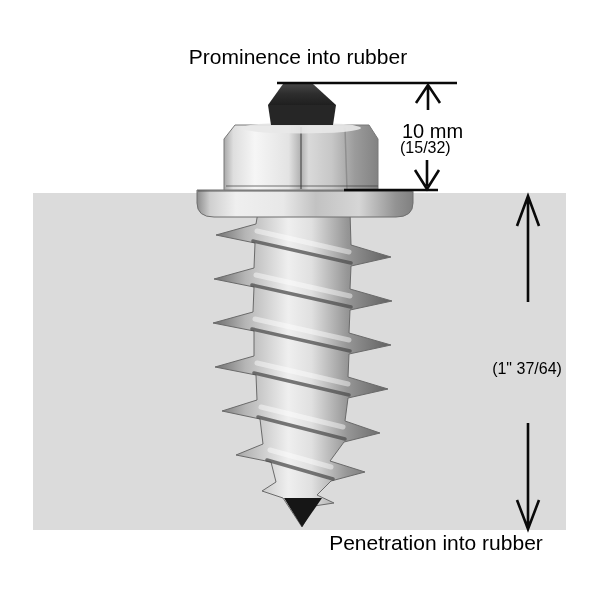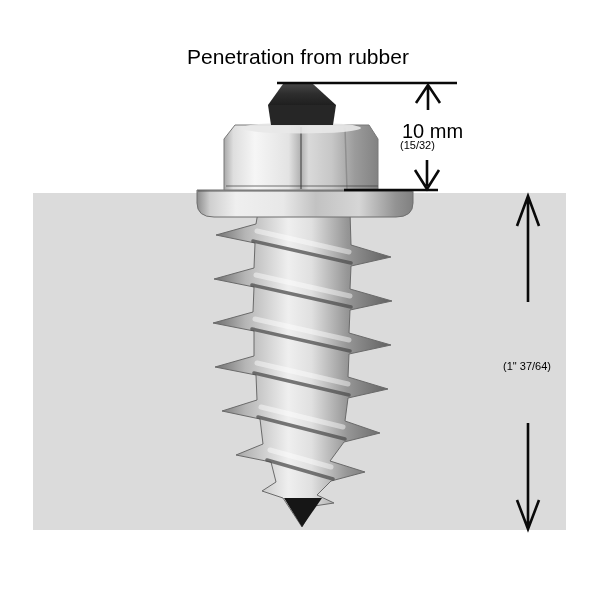--- a/index.html
+++ b/index.html
@@ -5,21 +5,21 @@
   html,body{margin:0;padding:0;background:#ffffff;}
   #canvas{
     position:relative;width:600px;height:600px;background:#ffffff;
     overflow:hidden;font-family:"Liberation Sans",sans-serif;color:#000;
   }
   #rubber{position:absolute;left:33px;top:193px;width:533px;height:337px;background:#dbdbdb;}
   #art{position:absolute;left:0;top:0;}
   .lbl{position:absolute;color:#000;line-height:1.12;white-space:nowrap;}
   .t21{font-size:21px;}
   .t20{font-size:20px;}
-  .t17{font-size:11px;}
+  .t17{font-size:16px;}
   #title{left:148px;top:45px;width:300px;text-align:center;white-space:normal;}
   #p12m{left:402px;top:120px;}
   #p12i{left:400px;top:139px;}
   #p40m{left:460px;top:340px;width:134px;text-align:center;}
   #p40i{left:458px;top:360px;width:138px;text-align:center;}
   #penlab{left:285px;top:531px;width:302px;text-align:center;white-space:normal;}
 </style>
 </head>
 <body>
 
@@ -117,18 +117,19 @@
     <g stroke="#0a0a0a" fill="none">
       <line x1="277" y1="83" x2="457" y2="83" stroke-width="2.4"></line>
       <line x1="344" y1="190" x2="438" y2="190" stroke-width="2.4"></line>
       <path stroke-width="2.6" d="M 428,110 L 428,87 M 416,103 L 428,85 L 440,103"></path>
       <path stroke-width="2.6" d="M 427,160 L 427,186 M 415,170 L 427,189 L 439,170"></path>
       <path stroke-width="2.6" d="M 528,302 L 528,199 M 517,226 L 528,196 L 539,226"></path>
       <path stroke-width="2.6" d="M 528,423 L 528,526 M 517,500 L 528,529 L 539,500"></path>
     </g>
   </svg>
 
-  <div id="title" class="lbl t21">Penetration from rubber</div>
+  <div id="title" class="lbl t21">Prominence into rubber</div>
   <div id="p12m" class="lbl t20">10 mm</div>
   <div id="p12i" class="lbl t17">(15/32)</div>
   <div id="p40i" class="lbl t17">(1" 37/64)</div>
+  <div id="penlab" class="lbl t21">Penetration into rubber</div>
 
 </div>
 
 </body></html>

